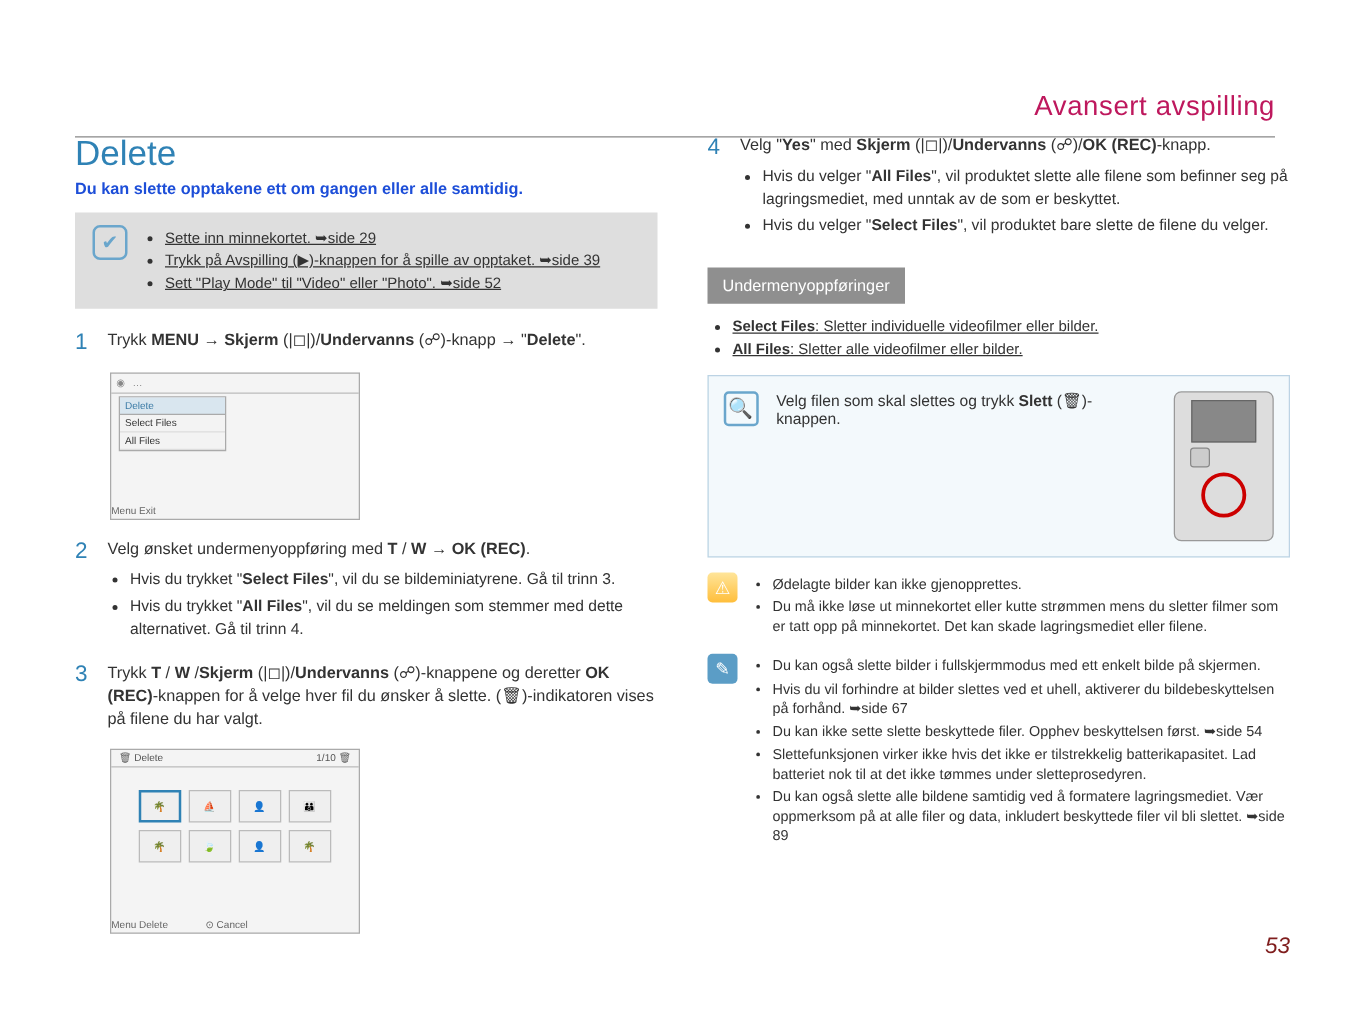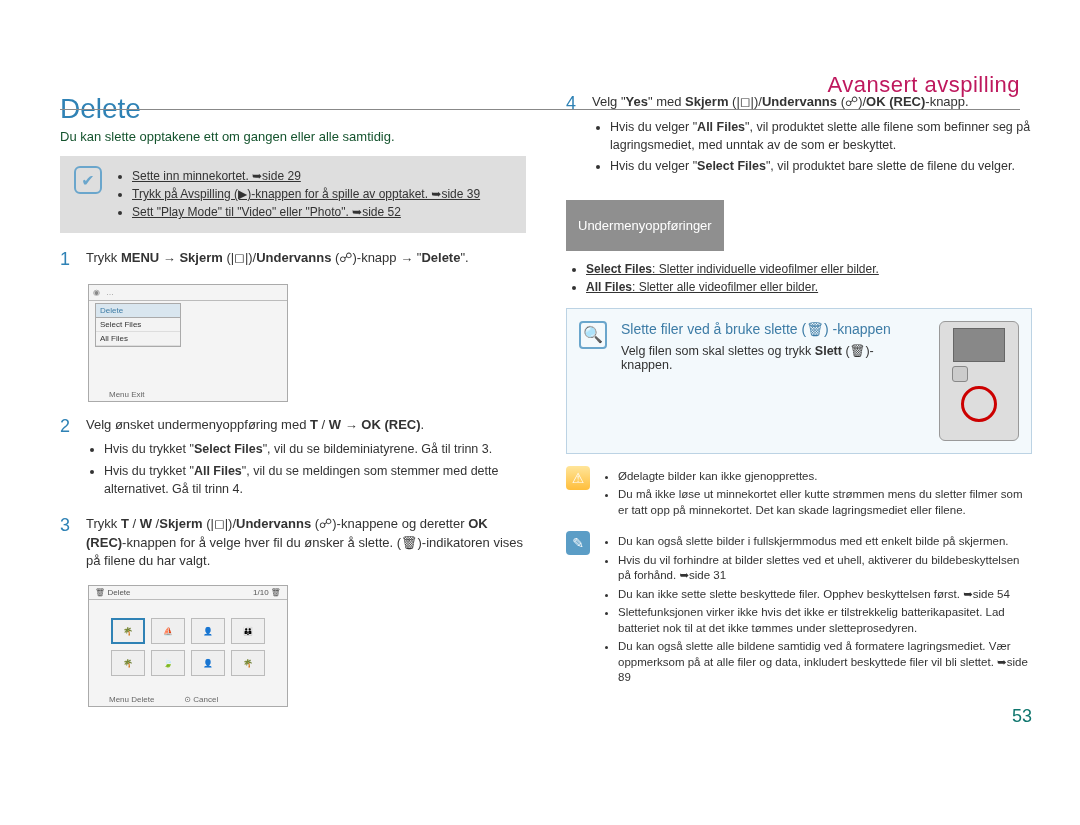--- a/index.html
+++ b/index.html
@@ -26,29 +26,29 @@
     letter-spacing: .5px;
   }
   .hr-top {
     position: absolute;
     top: 102px;
     left: 60px;
     right: 60px;
     border: none;
     border-top: 1px solid #888;
   }
-  .content { display: flex; gap: 40px; margin-top: 28px; }
+  .content { display: flex; gap: 40px; margin-top: 42px; }
   .col { flex: 1 1 50%; min-width: 0; }
   h1.delete {
     color: #2f82b5;
     font-size: 28px;
     font-weight: 500;
     margin: 0 0 4px 0;
   }
-  .intro { margin: 0 0 12px 0; color: #14532d; }
+  .intro { margin: 0 0 12px 0; color: #1d4ed8; font-weight: bold; }
   .graybox {
     background: #dedede;
     padding: 10px 14px;
     margin: 10px 0 16px 0;
     display: flex;
     gap: 14px;
     align-items: flex-start;
   }
   .icon-outline {
     width: 28px; height: 28px;
@@ -89,30 +89,30 @@
     border: 1px solid #aaa;
     margin: 10px 0 10px 28px;
     background: #f4f4f4;
     font-size: 8px;
     position: relative;
   }
   .ss-topbar{height:16px;border-bottom:1px solid #bbb;display:flex;align-items:center;padding:0 4px;gap:6px;color:#888;}
   .ss-menu{position:absolute;top:18px;left:6px;width:86px;background:#f3f3f3;border:1px solid #aaa;}
   .ss-menu-hdr{background:#d9e6ef;color:#3d7ca6;padding:2px 4px;border-bottom:1px solid #aaa;font-size:8px;}
   .ss-menu-item{padding:2px 4px;border-bottom:1px solid #ddd;font-size:8px;}
-  .ss-footer{position:absolute;bottom:2px;left:20px;font-size:8px;color:#666;}
+  .ss-footer{position:absolute;bottom:2px;left:0;font-size:8px;color:#666;}
   .thumbgrid{display:grid;grid-template-columns:repeat(4,34px);gap:6px;padding:14px;position:absolute;top:18px;left:8px;}
   .thumb{width:34px;height:26px;border:1px solid #bbb;background:#efefef;display:flex;align-items:center;justify-content:center;color:#bbb;}
   .thumb.active{border:2px solid #2f82b5;}
   .ss2-hdr{display:flex;justify-content:space-between;padding:2px 6px;border-bottom:1px solid #bbb;font-size:8px;color:#555;}
   .subhead{
     display:inline-block;
     background:#8f8f8f;
     color:#fff;
-    padding:18px 12px;
+    padding:7px 12px;
     font-size:13px;
     margin:8px 0;
   }
   .bluebox{
     border:1px solid #bcd3e4;
     background:#f3f9fc;
     padding:12px;
     display:flex;
     gap:14px;
     margin:12px 0;
@@ -123,21 +123,21 @@
   .device{
     width:80px;height:120px;border:1px solid #999;border-radius:6px;background:#ddd;
     flex-shrink:0;display:flex;flex-direction:column;align-items:center;padding:6px;gap:4px;
   }
   .device .scrn{width:52px;height:34px;background:#888;border:1px solid #666;}
   .device .lens{width:36px;height:36px;border:3px solid #c00;border-radius:50%;}
   .device .btn{width:16px;height:16px;background:#ccc;border:1px solid #888;border-radius:3px;align-self:flex-start;margin-left:6px;}
   .notes{display:flex;gap:12px;margin:10px 0;align-items:flex-start;}
   .notes ul{margin:0;padding-left:16px;flex:1;}
   .notes li{font-size:11.5px;margin:3px 0;line-height:1.35;}
-  .pagenum{position:absolute;right:48px;bottom:30px;font-size:18px;color:#0f766e;}
+  .pagenum{position:absolute;right:48px;bottom:30px;font-size:18px;color:#7f1d1d;font-style:italic;}
 </style>
 </head>
 <body>
 
 <div class="page">
 
   <div class="header-right">Avansert avspilling</div>
   <hr class="hr-top">
 
   <div class="content">
@@ -186,21 +186,21 @@
         </div>
       </div>
 
       <div class="step">
         <div class="num">3</div>
         <div class="body">
           <span>Trykk <strong>T</strong> / <strong>W</strong> /<strong>Skjerm</strong> (|◻|)/<strong>Undervanns</strong> (☍)-knappene og deretter <strong>OK (REC)</strong>-knappen for å velge hver fil du ønsker å slette. (🗑)-indikatoren vises på filene du har valgt.</span>
         </div>
       </div>
 
-      <div class="screenshot" style="height:122px">
+      <div class="screenshot" style="height:148px">
         <div class="ss2-hdr">
           <span>🗑 <span>Delete</span></span>
           <span>1/10 🗑</span>
         </div>
         <div class="thumbgrid">
           <div class="thumb active">🌴</div>
           <div class="thumb">⛵</div>
           <div class="thumb">👤</div>
           <div class="thumb">👪</div>
           <div class="thumb">🌴</div>
@@ -231,21 +231,20 @@
 
       <div class="subhead">Undermenyoppføringer</div>
       <ul class="b" style="padding-left:20px">
         <li><strong>Select Files</strong>: Sletter individuelle videofilmer eller bilder.</li>
         <li><strong>All Files</strong>: Sletter alle videofilmer eller bilder.</li>
       </ul>
 
       <div class="bluebox">
         <div class="icon-outline" style="border-radius:4px">🔍</div>
         <div class="txt">
-          <div class="title">Slette filer ved å bruke slette (🗑) -knappen</div>
           <div>Velg filen som skal slettes og trykk <strong>Slett</strong> (🗑)-knappen.</div>
         </div>
         <div class="device">
           <div class="scrn"></div>
           <div class="btn"></div>
           <div class="lens"></div>
         </div>
       </div>
 
       <div class="notes">
@@ -253,21 +252,21 @@
         <ul>
           <li>Ødelagte bilder kan ikke gjenopprettes.</li>
           <li>Du må ikke løse ut minnekortet eller kutte strømmen mens du sletter filmer som er tatt opp på minnekortet. Det kan skade lagringsmediet eller filene.</li>
         </ul>
       </div>
 
       <div class="notes">
         <div class="icon-solid">✎</div>
         <ul>
           <li>Du kan også slette bilder i fullskjermmodus med ett enkelt bilde på skjermen.</li>
-          <li>Hvis du vil forhindre at bilder slettes ved et uhell, aktiverer du bildebeskyttelsen på forhånd. ➥side 31</li>
+          <li>Hvis du vil forhindre at bilder slettes ved et uhell, aktiverer du bildebeskyttelsen på forhånd. ➥side 67</li>
           <li>Du kan ikke sette slette beskyttede filer. Opphev beskyttelsen først. ➥side 54</li>
           <li>Slettefunksjonen virker ikke hvis det ikke er tilstrekkelig batterikapasitet. Lad batteriet nok til at det ikke tømmes under sletteprosedyren.</li>
           <li>Du kan også slette alle bildene samtidig ved å formatere lagringsmediet. Vær oppmerksom på at alle filer og data, inkludert beskyttede filer vil bli slettet. ➥side 89</li>
         </ul>
       </div>
 
     </div>
   </div>
 
   <div class="pagenum">53</div>

